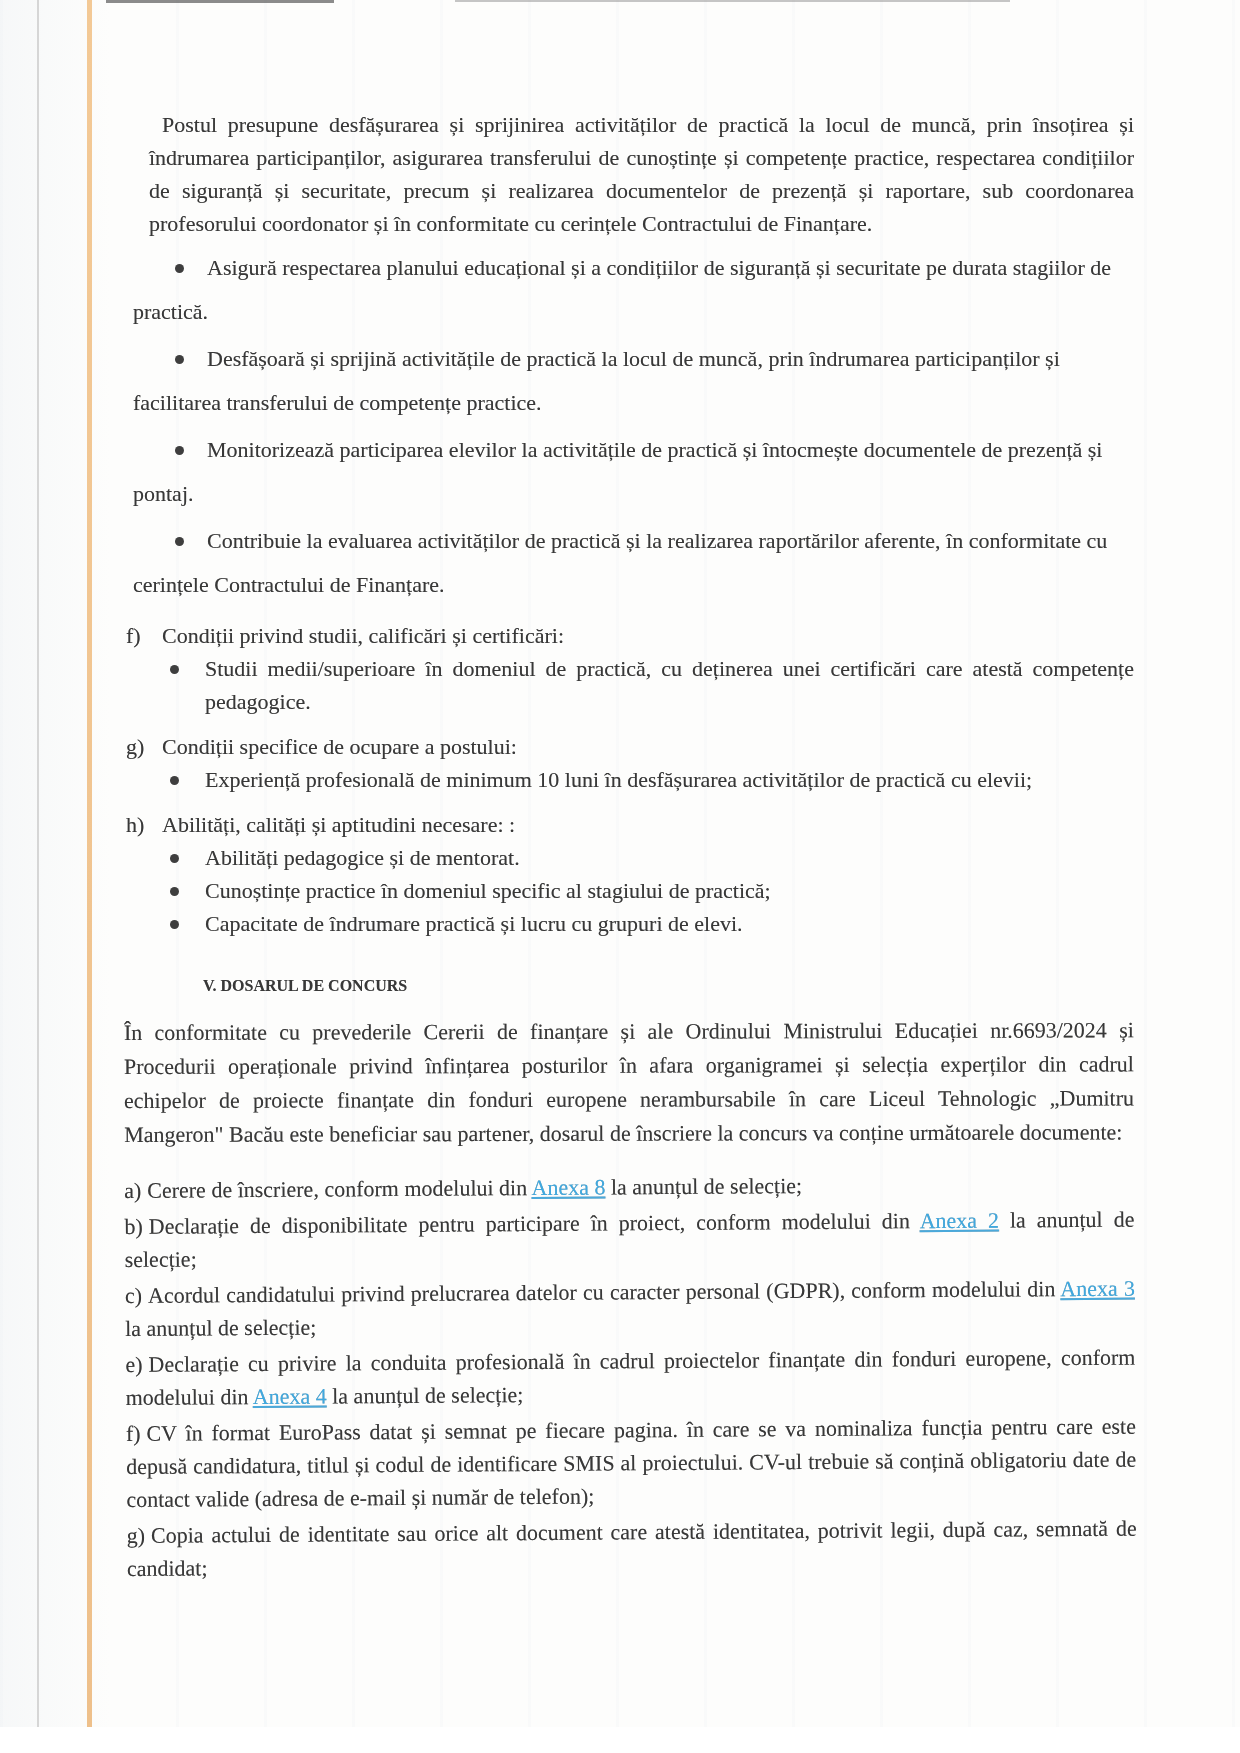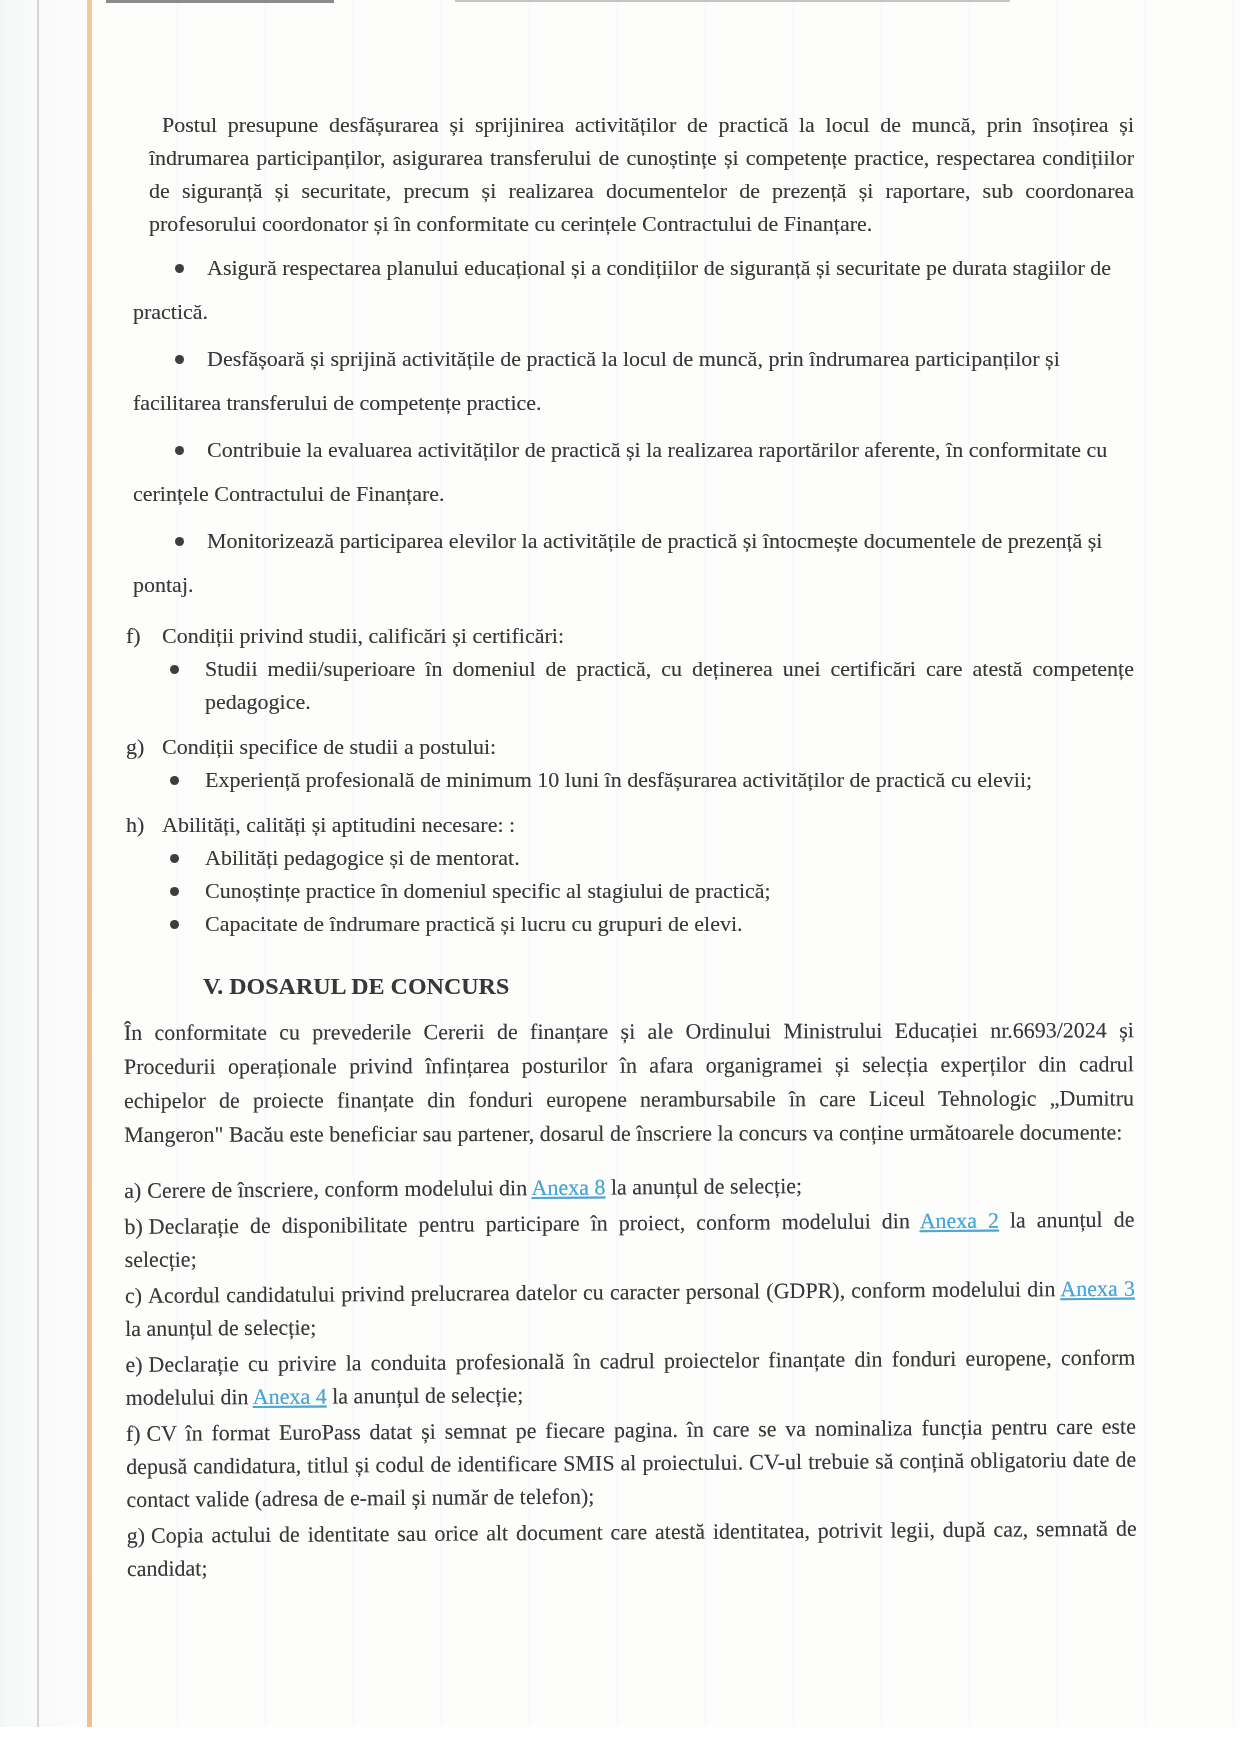--- a/index.html
+++ b/index.html
@@ -70,21 +70,21 @@
   .crit-bullets li {
     position: relative; padding-left: 81px; text-align: justify;
   }
   .crit-dot {
     position: absolute; left: 46px; top: 13px; width: 9px; height: 9px;
     border-radius: 50%; background: #3e3e3e;
   }
 
   .heading {
     margin: 30px 0 0 79px;
-    font-size: 24px; font-weight: bold;
+    font-size: 16px; font-weight: bold;
     line-height: 32px;
   }
 
   .dosar-intro {
     margin-top: 14px;
     text-align: justify;
     line-height: 34px;
     transform: rotate(-0.15deg);
     transform-origin: 0 50%;
   }
@@ -117,35 +117,35 @@
   <div class="top-artifact-1"></div>
   <div class="top-artifact-2"></div>
 
   <div class="content">
 
     <p class="intro">Postul presupune desfășurarea și sprijinirea activităților de practică la locul de muncă, prin însoțirea și îndrumarea participanților, asigurarea transferului de cunoștințe și competențe practice, respectarea condițiilor de siguranță și securitate, precum și realizarea documentelor de prezență și raportare, sub coordonarea profesorului coordonator și în conformitate cu cerințele Contractului de Finanțare.</p>
 
     <div class="duties">
       <div class="duty"><span class="duty-dot"></span><span>Asigură respectarea planului educațional și a condițiilor de siguranță și securitate pe durata stagiilor de practică.</span></div>
       <div class="duty"><span class="duty-dot"></span><span>Desfășoară și sprijină activitățile de practică la locul de muncă, prin îndrumarea participanților și facilitarea transferului de competențe practice.</span></div>
+      <div class="duty"><span class="duty-dot"></span><span>Monitorizează participarea elevilor la activitățile de practică și întocmește documentele de prezență și pontaj.</span></div>
       <div class="duty"><span class="duty-dot"></span><span>Contribuie la evaluarea activităților de practică și la realizarea raportărilor aferente, în conformitate cu cerințele Contractului de Finanțare.</span></div>
-      <div class="duty"><span class="duty-dot"></span><span>Monitorizează participarea elevilor la activitățile de practică și întocmește documentele de prezență și pontaj.</span></div>
     </div>
 
     <div class="criteria">
 
       <div class="crit-section">
         <p class="crit-title"><span class="crit-label">f)</span><span>Condiții privind studii, calificări și certificări:</span></p>
         <ul class="crit-bullets">
           <li><span class="crit-dot"></span><span>Studii medii/superioare în domeniul de practică, cu deținerea unei certificări care atestă competențe pedagogice.</span></li>
         </ul>
       </div>
 
       <div class="crit-section">
-        <p class="crit-title"><span class="crit-label">g)</span><span>Condiții specifice de studii a postului:</span></p>
+        <p class="crit-title"><span class="crit-label">g)</span><span>Condiții specifice de ocupare a postului:</span></p>
         <ul class="crit-bullets">
           <li><span class="crit-dot"></span><span>Experiență profesională de minimum 10 luni în desfășurarea activităților de practică cu elevii;</span></li>
         </ul>
       </div>
 
       <div class="crit-section">
         <p class="crit-title"><span class="crit-label">h)</span><span>Abilități, calități și aptitudini necesare: :</span></p>
         <ul class="crit-bullets">
           <li><span class="crit-dot"></span><span>Abilități pedagogice și de mentorat.</span></li>
           <li><span class="crit-dot"></span><span>Cunoștințe practice în domeniul specific al stagiului de practică;</span></li>

